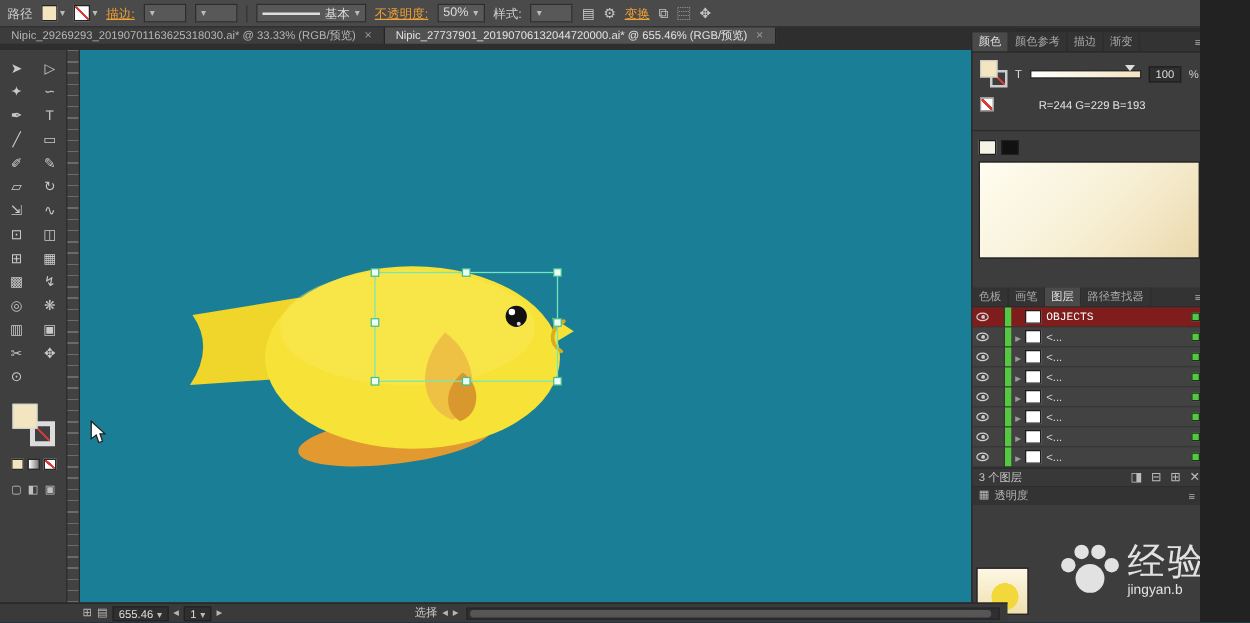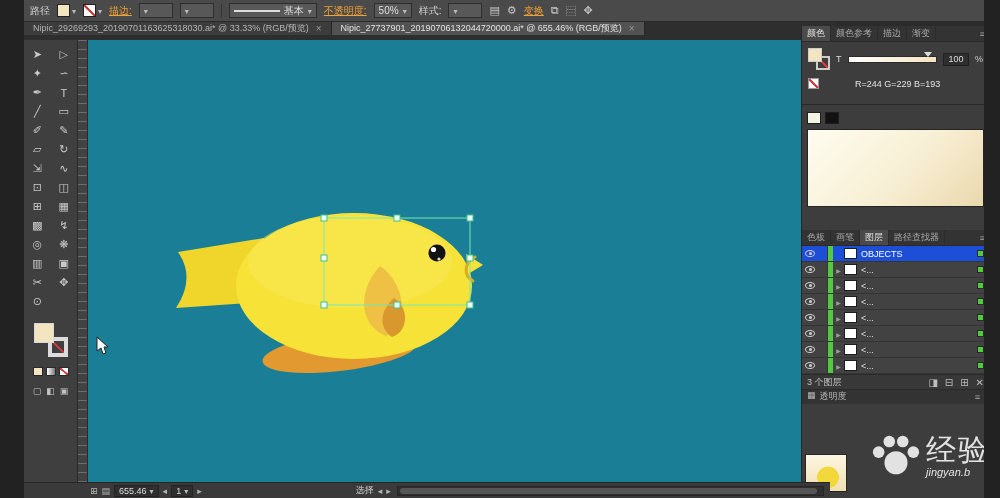--- a/index.html
+++ b/index.html
@@ -1,20 +1,20 @@
 <!DOCTYPE html>
 <html style="--canvas-teal: #1A7F96; --fish-body: #F7E337; --fish-body-light: #FAEA5C; --fish-tail: #F0D62B; --fish-fin: #EEC043; --fish-fin-dark: #D9982E; --fish-belly-fin: #E2992F; --selection-green: #72E8B8; --handle-fill: #EAFFF5; --link-orange: #F0A235; --fill-cream: #F4E5C1; --layer-green: #52C93F;"><head>
 <meta charset="utf-8">
 <style>
   * { margin:0; padding:0; box-sizing:border-box; }
   html,body { background:#222; }
   #app {
     position:relative; width:960px; height:498px; overflow:hidden;
     background:#2b2b2b; font-family:"Liberation Sans","DejaVu Sans",sans-serif;
-    color:#ccc; font-size:10px; user-select:none;margin-left:24px;
+    color:#ccc; font-size:10px; user-select:none;
   }
 
   
   .control-bar {
     position:absolute; left:0; top:0; width:1000px; height:22px;
     background:#4a4a4a; border-bottom:1px solid #2a2a2a;
     display:flex; align-items:center; gap:7px; padding:0 6px; font-size:10px;
   }
   .cb-label { color:#d0d0d0; }
   .link { color:var(--link-orange); text-decoration:underline; cursor:pointer; }
@@ -159,21 +159,21 @@
     margin-top:5px; height:78px; border:1px solid #252525;
     background:linear-gradient(135deg,#FFFDF1 0%, #F7EFD4 55%, #EBD8AC 100%);
     cursor:pointer;
   }
 
   .layers-rows { flex:none; }
   .lrow {
     display:flex; align-items:center; height:16px; background:#424242;
     border-bottom:1px solid #353535; cursor:pointer;
   }
-  .lrow.selected { background:#1d4ed8; }
+  .lrow.selected { background:#7f1d1d;font-family:Liberation Mono, monospace; }
   .eyecell { width:16px; display:flex; justify-content:center; flex:none; }
   .eye { width:10px; height:7px; border:1px solid #cfcfcf; border-radius:50%; position:relative; display:inline-block; }
   .eye::after { content:""; position:absolute; left:3px; top:1px; width:3px; height:3px; border-radius:50%; background:#cfcfcf; }
   .lockcell { width:10px; flex:none; height:100%; border-right:1px solid #353535; }
   .colorbar { width:5px; height:100%; background:var(--layer-green); flex:none; }
   .expand { width:11px; flex:none; text-align:center; color:#9a9a9a; }
   .expand::before { content:"▶"; font-size:6px; }
   .expand.none::before { content:""; }
   .thumb { width:13px; height:11px; background:#fff; border:1px solid #1d1d1d; flex:none; margin-right:4px; }
   .lname { flex:1; color:#ddd; overflow:hidden; white-space:nowrap; }
@@ -225,21 +225,21 @@
   .hthumb { position:absolute; left:2px; right:6px; top:1px; bottom:1px; background:#565656; border-radius:3px; }
 
   
   .watermark {
     position:absolute; left:846px; top:418px; width:154px; height:76px; z-index:40;
     display:flex; align-items:center; gap:4px; pointer-events:none;
     color:rgba(255,255,255,0.85);
   }
   .wm-texts { display:flex; flex-direction:column; line-height:1; }
   .wm-brand { font-size:30px; font-weight:normal; letter-spacing:2px; }
-  .wm-url { font-size:11px; font-style:italic; margin-top:2px; }
+  .wm-url { font-size:11px; margin-top:2px; }
 </style>
 </head>
 <body>
 
 <div id="app">
 
   <div class="control-bar">
     <span class="cb-label">路径</span>
     <span class="swatch-wrap">
         <span class="sw fillc"></span>

